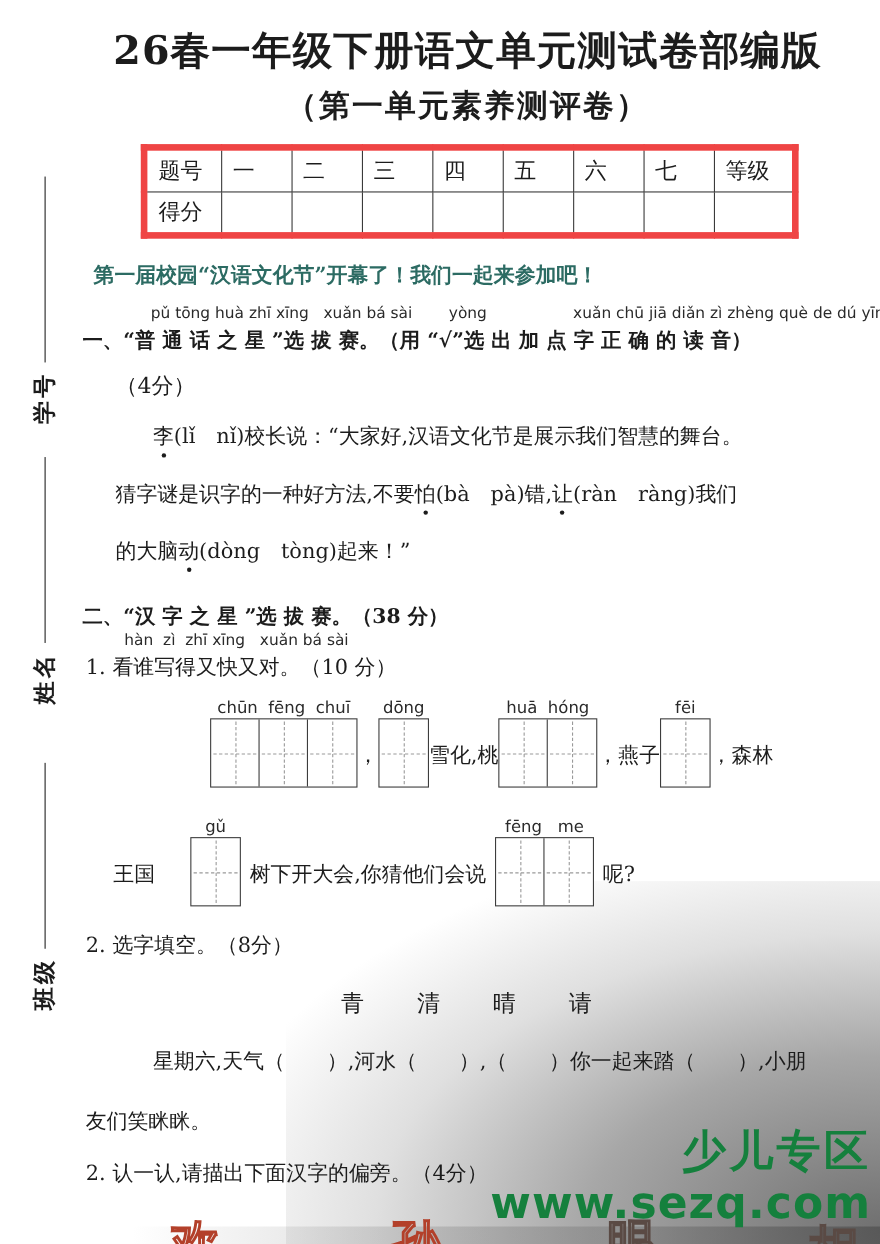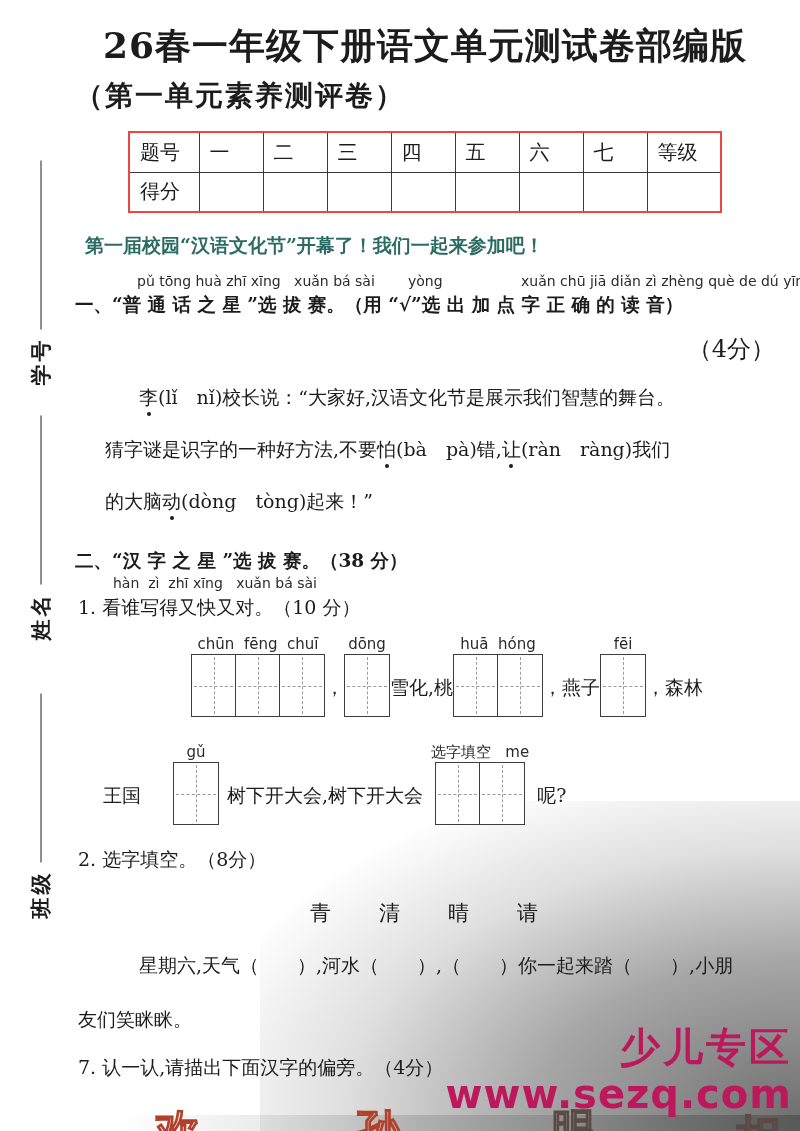--- a/index.html
+++ b/index.html
@@ -27,40 +27,40 @@
   .side-field {
     position:absolute; width:225px; height:42px; left:-72px;
     display:flex; align-items:center;
     transform:rotate(-90deg);
     font-size:21px; font-weight:bold; letter-spacing:3px;
   }
   .side-rule { flex:1; border-bottom:1.6px solid #222; margin-left:8px; height:0; }
   
   .main { position:absolute; left:75px; top:22px; width:700px; }
   .title { text-align:center; font-size:36px; font-weight:bold; letter-spacing:1px; }
-  .subtitle { text-align:left; font-size:28px; font-weight:bold; margin-top:6px; letter-spacing:2px; }
+  .subtitle { text-align:center; font-size:28px; font-weight:bold; margin-top:6px; letter-spacing:2px; }
   
   table.score { border-collapse:collapse; margin:16px 0 0 53px; }
   table.score td {
     border:1.2px solid #3a3a3a; height:40px; text-align:left;
     font-size:20px; padding-left:10px; min-width:64px;
   }
   table.score td.first { min-width:70px; }
   table.score td.last { min-width:74px; }
-  table.score { border:2px solid #ef4444;padding-left:24px; }
+  table.score { border:6px solid #ef4444;padding-left:24px; }
   
   .intro { margin:20px 0 0 10px; font-size:19px; font-weight:bold; }
   
   .rubyblock { position:relative; padding-top:19px; margin-top:14px; white-space:nowrap; }
   .pinyin { font-family:"DejaVu Sans","Liberation Sans",sans-serif; font-size:14px; color:#2a2a2a; white-space:pre; }
   .rubyblock .pinyin { position:absolute; top:0; }
   .s1-p1 { left:62px; } .s1-p2 { left:333px; } .s1-p3 { left:446px; }
   .s2-p1 { left:38px;margin-top:46px; }
   .qheading { font-size:18.5px; font-weight:bold; }
-  .points { margin:16px 0 0 30px; font-size:24px;text-align:right; }
+  .points { margin:16px 0 0 30px; font-size:20px; }
   .para { font-size:19px; }
   .para1 { margin:20px 0 0 64px; }
   .para2 { margin:26px 0 0 30px; }
   .para3 { margin:26px 0 12px 30px; }
   .dot-under { position:relative; }
   .dot-under::after {
     content:""; position:absolute; left:50%; bottom:-8px;
     width:4px; height:4px; margin-left:-2px; border-radius:50%; background:#1c1c1c;
   }
   .sublabel { font-size:19px; margin:22px 0 0 3px; }
@@ -84,21 +84,21 @@
   .trace-row { position:relative; height:80px; margin-top:16px; }
   .trace {
     position:absolute; font-size:46px; font-weight:bold;
     color:transparent; -webkit-text-stroke:1.2px #b3402a;
   }
   .trace.dark { -webkit-text-stroke:1.2px #5a4a44; }
   .t1 { left:80px; top:4px; } .t2 { left:282px; top:4px; }
   .t3 { left:477px; top:4px; } .t4 { left:660px; top:10px; }
   
   .wm { position:absolute; right:8px; bottom:14px; text-align:right; z-index:5;
-        font-family:"DejaVu Sans","Liberation Sans",sans-serif; color:#be185d; }
+        font-family:"DejaVu Sans","Liberation Sans",sans-serif; color:#15803d; }
   .wm-line1 { font-size:40px; font-weight:bold; letter-spacing:3px; line-height:1.0; }
   .wm-line2 { font-size:40px; font-weight:bold; letter-spacing:1px; margin-top:4px; }
 </style>
 </head>
 <body>
 
 <div class="shade"></div>
 <div class="bottom-strip"></div>
 
 <div class="side-field" style="top:252px;">
@@ -202,37 +202,37 @@
   </div>
 
   <div class="grid-row gr2">
     <span class="grid-text">王国</span>
     <div class="unit" style="margin-left:8px;padding-left:24px;">
       <div class="pinyin">gǔ</div>
       <div class="tian">
           <span class="cell"></span>
         </div>
     </div>
-    <span class="grid-text" style="margin-left:8px;">树下开大会,树下开大会</span>
+    <span class="grid-text" style="margin-left:8px;">树下开大会,你猜他们会说</span>
     <div class="unit" style="margin-left:8px;">
-      <div class="pinyin">选字填空   me</div>
+      <div class="pinyin">fēng   me</div>
       <div class="tian">
         <span class="cell"></span>
           <span class="cell"></span>
       </div>
     </div>
     <span class="grid-text" style="margin-left:8px;">呢?</span>
   </div>
 
   <div class="sublabel">2. 选字填空。（8分）</div>
   <div class="options">青　　清　　晴　　请</div>
   <div class="fill1">星期六,天气（　　）,河水（　　）,（　　）你一起来踏（　　）,小朋</div>
   <div class="fill2">友们笑眯眯。</div>
 
-  <div class="sublabel">7. 认一认,请描出下面汉字的偏旁。（4分）</div>
+  <div class="sublabel">2. 认一认,请描出下面汉字的偏旁。（4分）</div>
 
   <div class="trace-row">
     <span class="trace t1">欢</span>
     <span class="trace t2">孙</span>
     <span class="trace t3 dark">眼</span>
     <span class="trace t4 dark">相</span>
   </div>
 
 </div>
 

